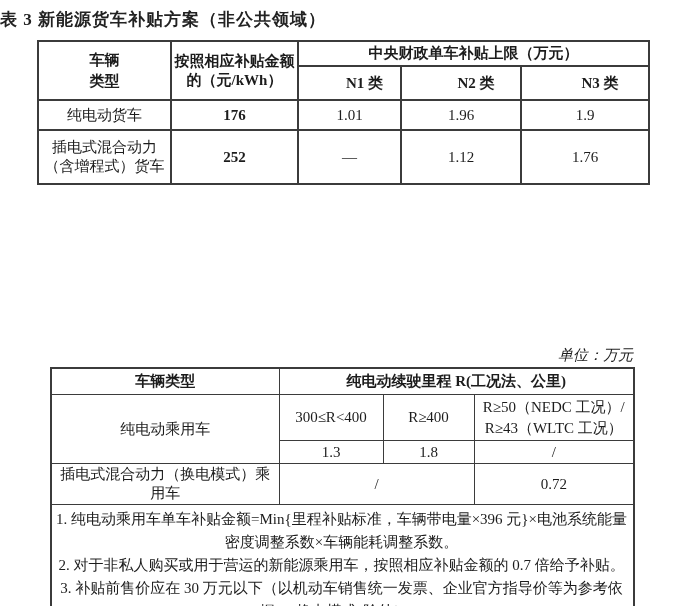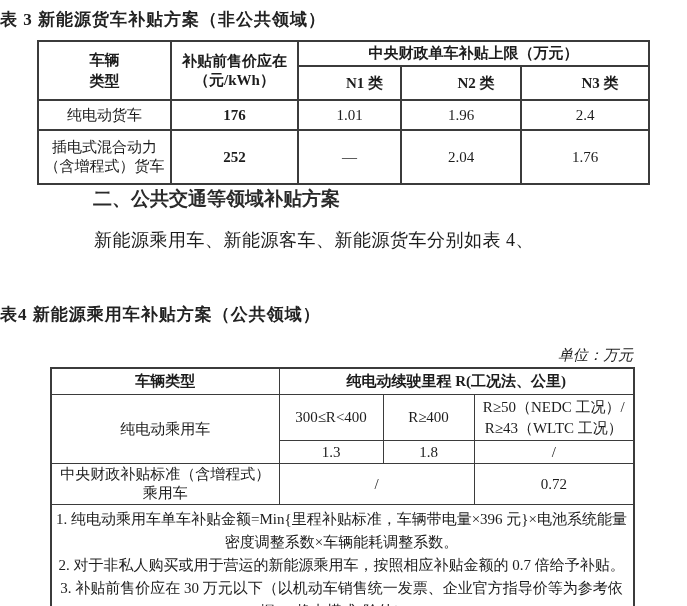--- a/index.html
+++ b/index.html
@@ -99,50 +99,47 @@
       <col style="width:103px">
         <col style="width:120px">
         <col style="width:128px">
     </colgroup>
     <tbody>
       <tr class="row-group">
         <th rowspan="2" class="two-line">
           <span>车辆</span>
           <span>类型</span>
         </th>
-        <th rowspan="2">补贴前售价应在（元/kWh）</th>
+        <th rowspan="2">按照相应补贴金额的（元/kWh）</th>
         <th colspan="3">中央财政单车补贴上限（万元）</th>
       </tr>
       <tr class="row-sub">
         <th>N1 类</th>
         <th>N2 类</th>
         <th>N3 类</th>
       </tr>
       <tr class="row-d1">
         <td>纯电动货车</td>
         <td class="std-val">176</td>
         <td>1.01</td>
         <td>1.96</td>
-        <td>2.4</td>
+        <td>1.9</td>
       </tr>
       <tr class="row-d2">
         <td>插电式混合动力（含增程式）货车</td>
         <td class="std-val">252</td>
         <td>—</td>
-        <td>2.04</td>
+        <td>1.12</td>
         <td>1.76</td>
       </tr>
     </tbody>
   </table>
 
-  <div class="section-heading">二、公共交通等领域补贴方案</div>
 
-  <div class="body-line" id="body-line-1">新能源乘用车、新能源客车、新能源货车分别如表 4、</div>
 
-  <div class="doc-title" id="title-t4">表4 新能源乘用车补贴方案（公共领域）</div>
 
   <div class="unit-label">单位：万元</div>
 
   <table id="table4">
     <colgroup>
       <col style="width:228px">
         <col style="width:104px">
       <col style="width:91px">
         <col style="width:160px">
     </colgroup>
@@ -159,21 +156,21 @@
           <span>R≥50（NEDC 工况）/</span>
           <span>R≥43（WLTC 工况）</span>
         </td>
       </tr>
       <tr class="row-val">
         <td>1.3</td>
         <td>1.8</td>
         <td>/</td>
       </tr>
       <tr class="row-phev">
-        <td>中央财政补贴标准（含增程式）乘用车</td>
+        <td>插电式混合动力（换电模式）乘用车</td>
         <td colspan="2">/</td>
         <td>0.72</td>
       </tr>
       <tr>
         <td colspan="4" class="notes-cell">
           <span class="note-line">1. 纯电动乘用车单车补贴金额=Min{里程补贴标准，车辆带电量×396 元}×电池系统能量密度调整系数×车辆能耗调整系数。</span>
           <span class="note-line">2. 对于非私人购买或用于营运的新能源乘用车，按照相应补贴金额的 0.7 倍给予补贴。</span>
           <span class="note-line">3. 补贴前售价应在 30 万元以下（以机动车销售统一发票、企业官方指导价等为参考依据，“换电模式”除外）。</span>
         </td>
       </tr>

